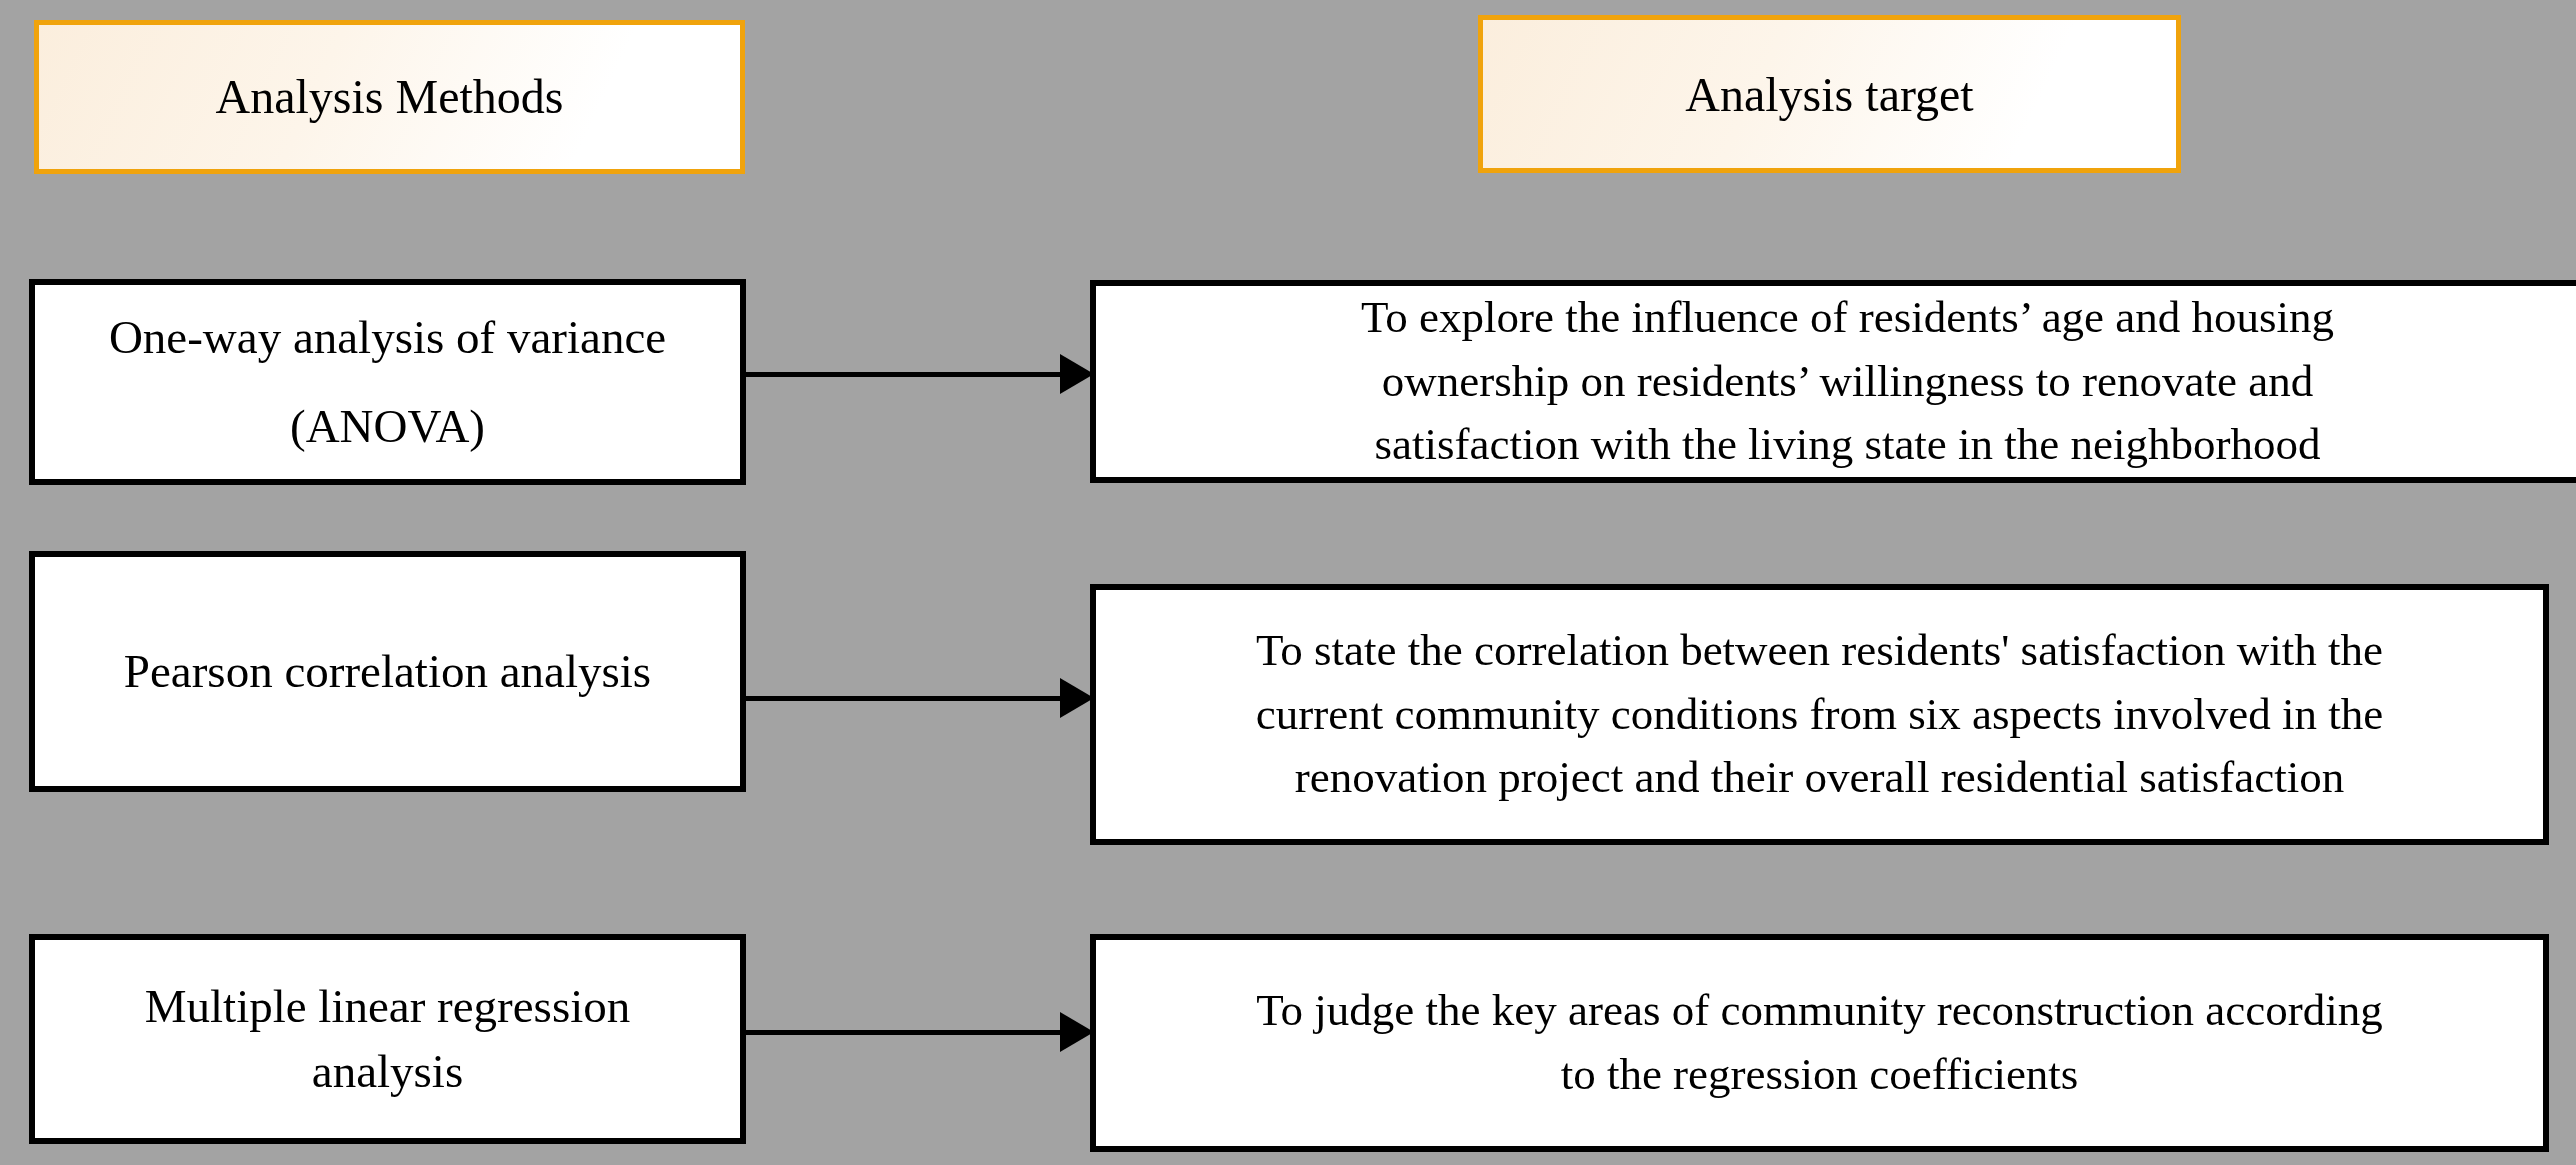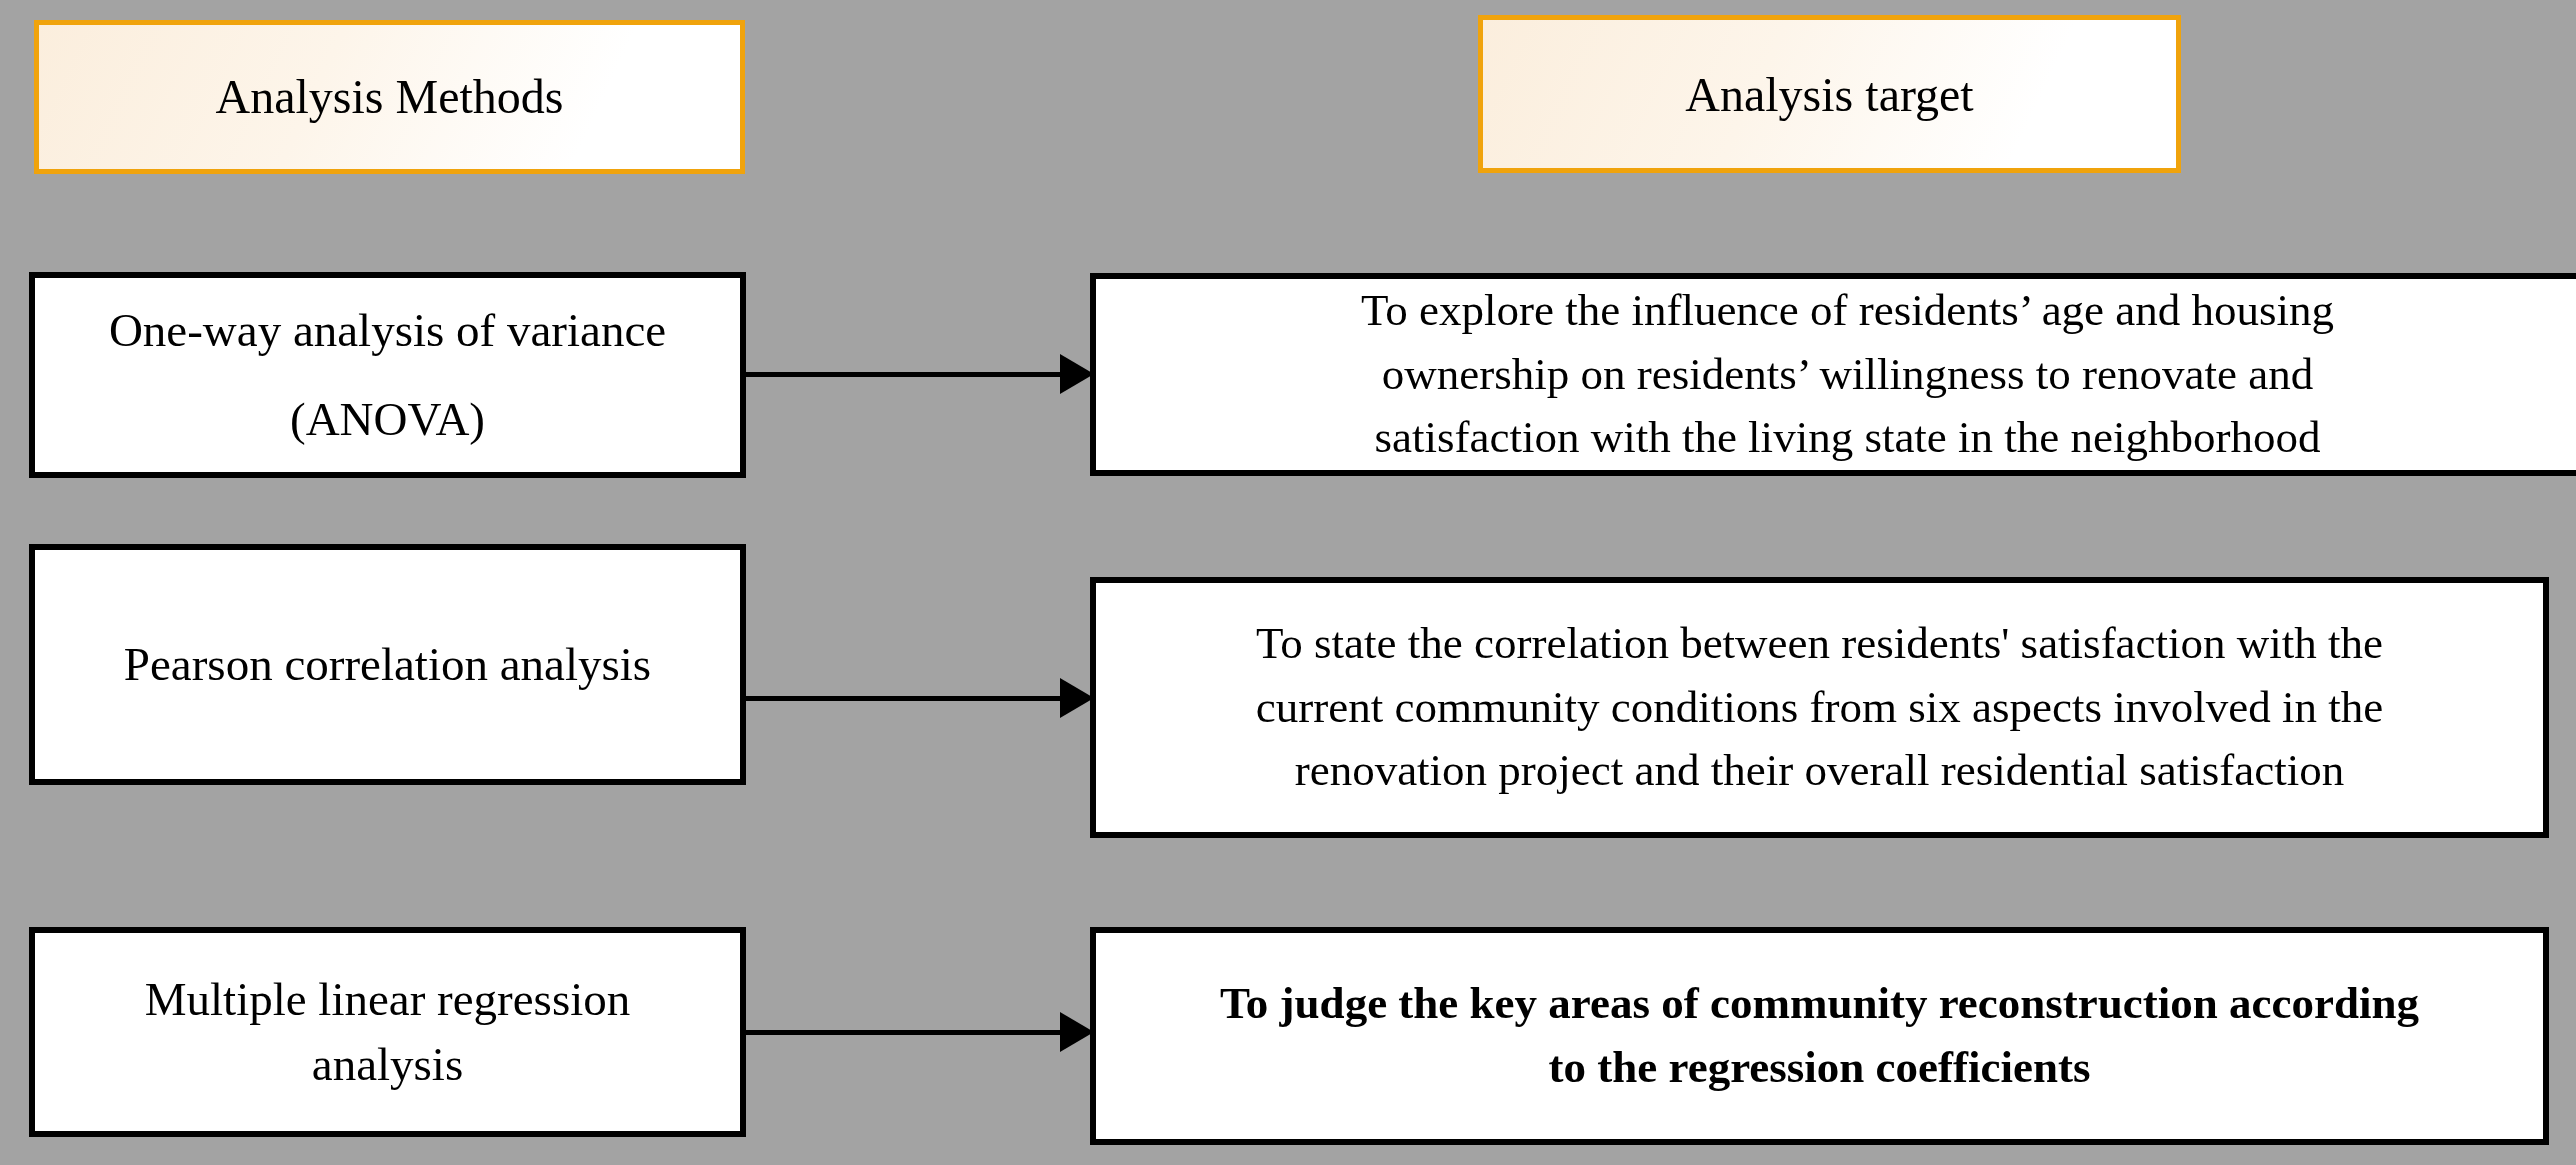--- a/index.html
+++ b/index.html
@@ -31,20 +31,21 @@
   }
   .header-box {
     border: 5.9px solid #F0A30C;
     background: linear-gradient(115deg, #fbeedd 0%, #fdf5ea 40%, #ffffff 78%);
     font-size: 48px;
     line-height: 1.2;
   }
   .method-box, .target-box {
     border: 6.6px solid #000000;
     background: #ffffff;
+    margin-top: 7px;
   }
   .method-box {
     font-size: 47px;
     line-height: 1.38;
   }
   .method-box.loose {
     line-height: 1.9;
   }
   .target-box {
     font-size: 45px;
@@ -125,19 +126,19 @@
   <div class="box method-box" style="left:29px; top:927px; width:717px; height:210px;">
     <span class="box-label">Multiple linear regression
 analysis</span>
   </div>
 
   <div class="arrow" style="left:744px; top:1012px; width:350px;">
     <div class="arrow-line"></div>
     <div class="arrow-head"></div>
   </div>
 
-  <div class="box target-box" style="left:1090px; top:927px; width:1459px; height:218px;font-weight:bold;">
+  <div class="box target-box" style="left:1090px; top:927px; width:1459px; height:218px;">
     <span class="box-label">To judge the key areas of community reconstruction according
 to the regression coefficients</span>
   </div>
 
 </div>
 
 
 </body></html>

